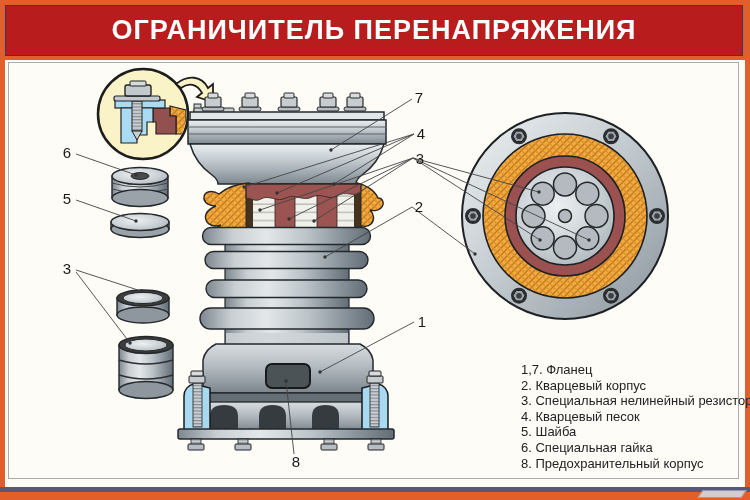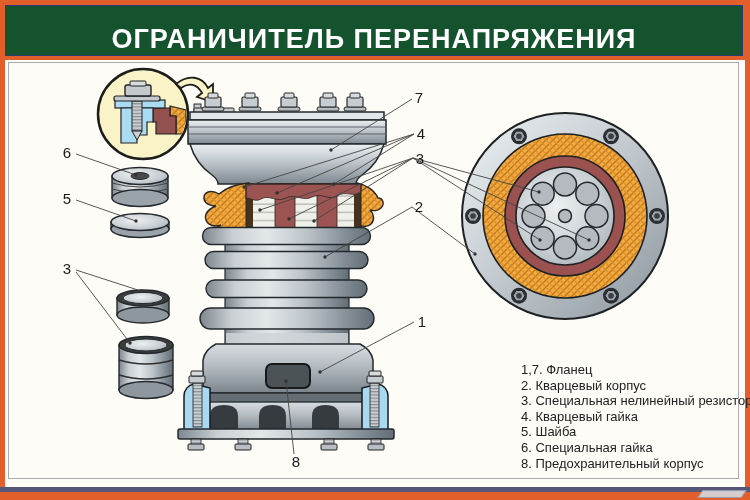--- a/index.html
+++ b/index.html
@@ -1,19 +1,19 @@
 <!DOCTYPE html>
 <html><head>
 <meta charset="utf-8">
 <style>
   html,body{margin:0;padding:0;}
   body{width:750px;height:500px;overflow:hidden;font-family:"Liberation Sans",sans-serif;}
   .poster{position:absolute;width:750px;height:500px;background:#e25f2b;}
-  .header{position:absolute;left:5px;top:5px;width:738px;height:51px;background:#14532d;
-          border:1px solid #2b3c74;box-sizing:border-box;display:flex;align-items:flex-end;justify-content:center;}
+  .header{position:absolute;left:5px;top:5px;width:738px;height:51px;background:#b91c1c;
+          border:1px solid #2b3c74;box-sizing:border-box;display:flex;align-items:center;justify-content:center;}
   .title{color:#ffffff;font-size:27px;font-weight:bold;letter-spacing:1px;white-space:nowrap;}
   .content{position:absolute;left:5px;top:60px;width:740px;height:427px;background:#fdfcf7;}
   .inner-border{position:absolute;left:3px;top:2px;width:731px;height:417px;border:1px solid #a8aaae;box-sizing:border-box;}
   .bottom-line{position:absolute;left:0;top:487px;width:750px;height:5px;background:#565779;}
   .watermark{position:absolute;right:6px;bottom:2px;width:44px;height:8px;
              background:#d5d8e0;transform:skewX(-35deg);border:1px solid #9aa0b2;box-sizing:border-box;opacity:.9;}
   .legend{position:absolute;left:473px;top:362px;color:#222;font-size:13px;line-height:15.6px;}
   .legend .row{white-space:nowrap;margin-left:48px;}
   svg{position:absolute;left:0;top:0;}
   svg text{font-family:"Liberation Sans",sans-serif;font-size:15px;fill:#1a1a1a;}
@@ -277,21 +277,21 @@
     <text x="296" y="467" text-anchor="middle">8</text>
     <text x="67" y="158" text-anchor="middle">6</text>
     <text x="67" y="204" text-anchor="middle">5</text>
     <text x="67" y="274" text-anchor="middle">3</text>
   </svg>
 
   <div class="legend">
     <div class="row"><span>1,7.</span> <span>Фланец</span></div>
     <div class="row"><span>2.</span> <span>Кварцевый корпус</span></div>
     <div class="row"><span>3.</span> <span>Специальная нелинейный резистор</span></div>
-    <div class="row"><span>4.</span> <span>Кварцевый гайка</span></div>
+    <div class="row"><span>4.</span> <span>Кварцевый песок</span></div>
     <div class="row"><span>5.</span> <span>Шайба</span></div>
     <div class="row"><span>6.</span> <span>Специальная гайка</span></div>
     <div class="row"><span>8.</span> <span>Предохранительный корпус</span></div>
   </div>
 
   <div class="bottom-line"></div>
   <div class="watermark"></div>
 </div>
 
 </body></html>

